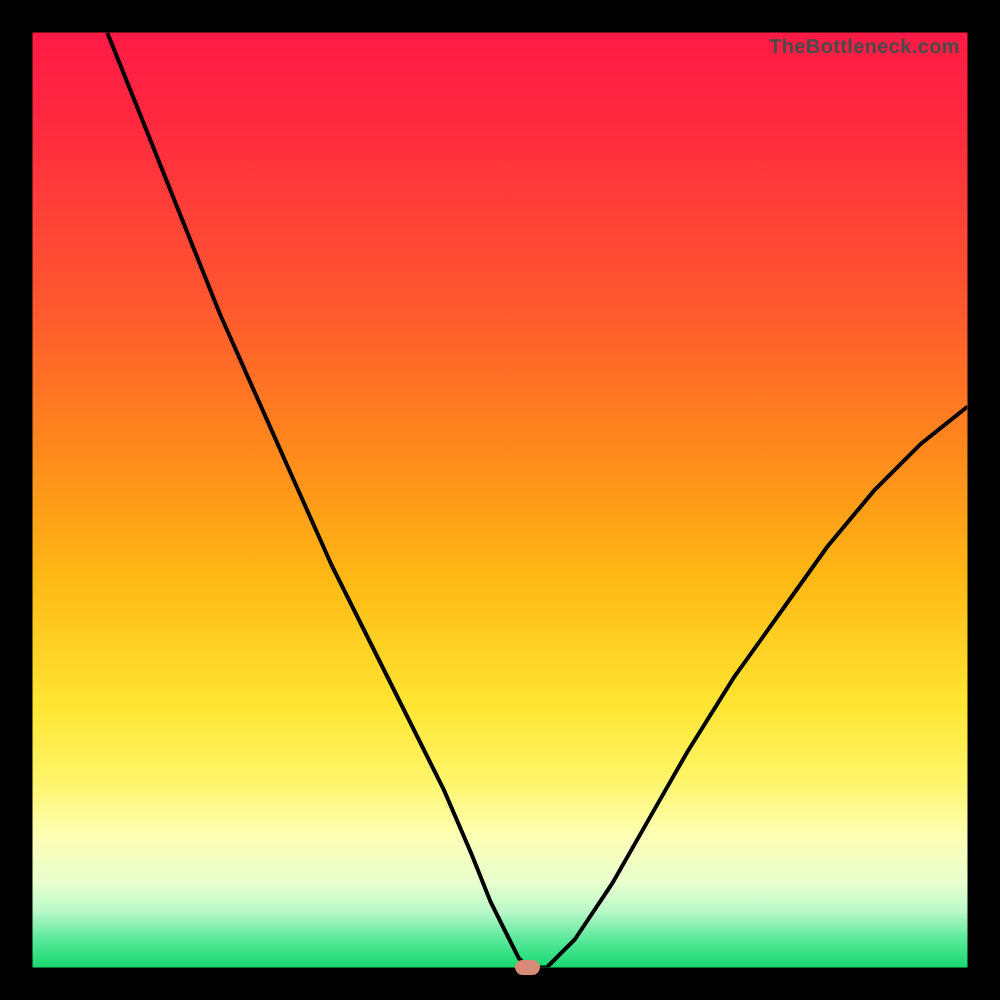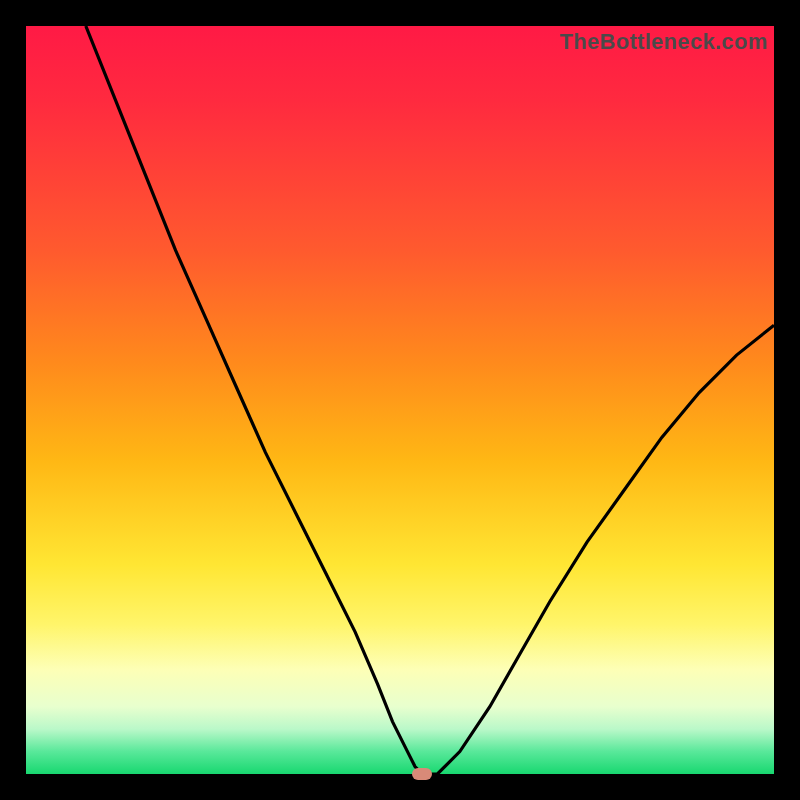--- a/index.html
+++ b/index.html
@@ -38,21 +38,21 @@
         #baf8c9 94%,
         #59e89a 97%,
         #18d870 100%
       );
   }
   .watermark {
     position: absolute;
     top: 3px;
     right: 6px;
     color: #4a4a4a;
-    font-size: 22px;
+    font-size: 16px;
     font-weight: 600;
     letter-spacing: 0.3px;
     user-select: none;
     z-index: 10;
   }
   .curve {
     position: absolute;
     left: 0;
     top: 0;
     width: 748px;

